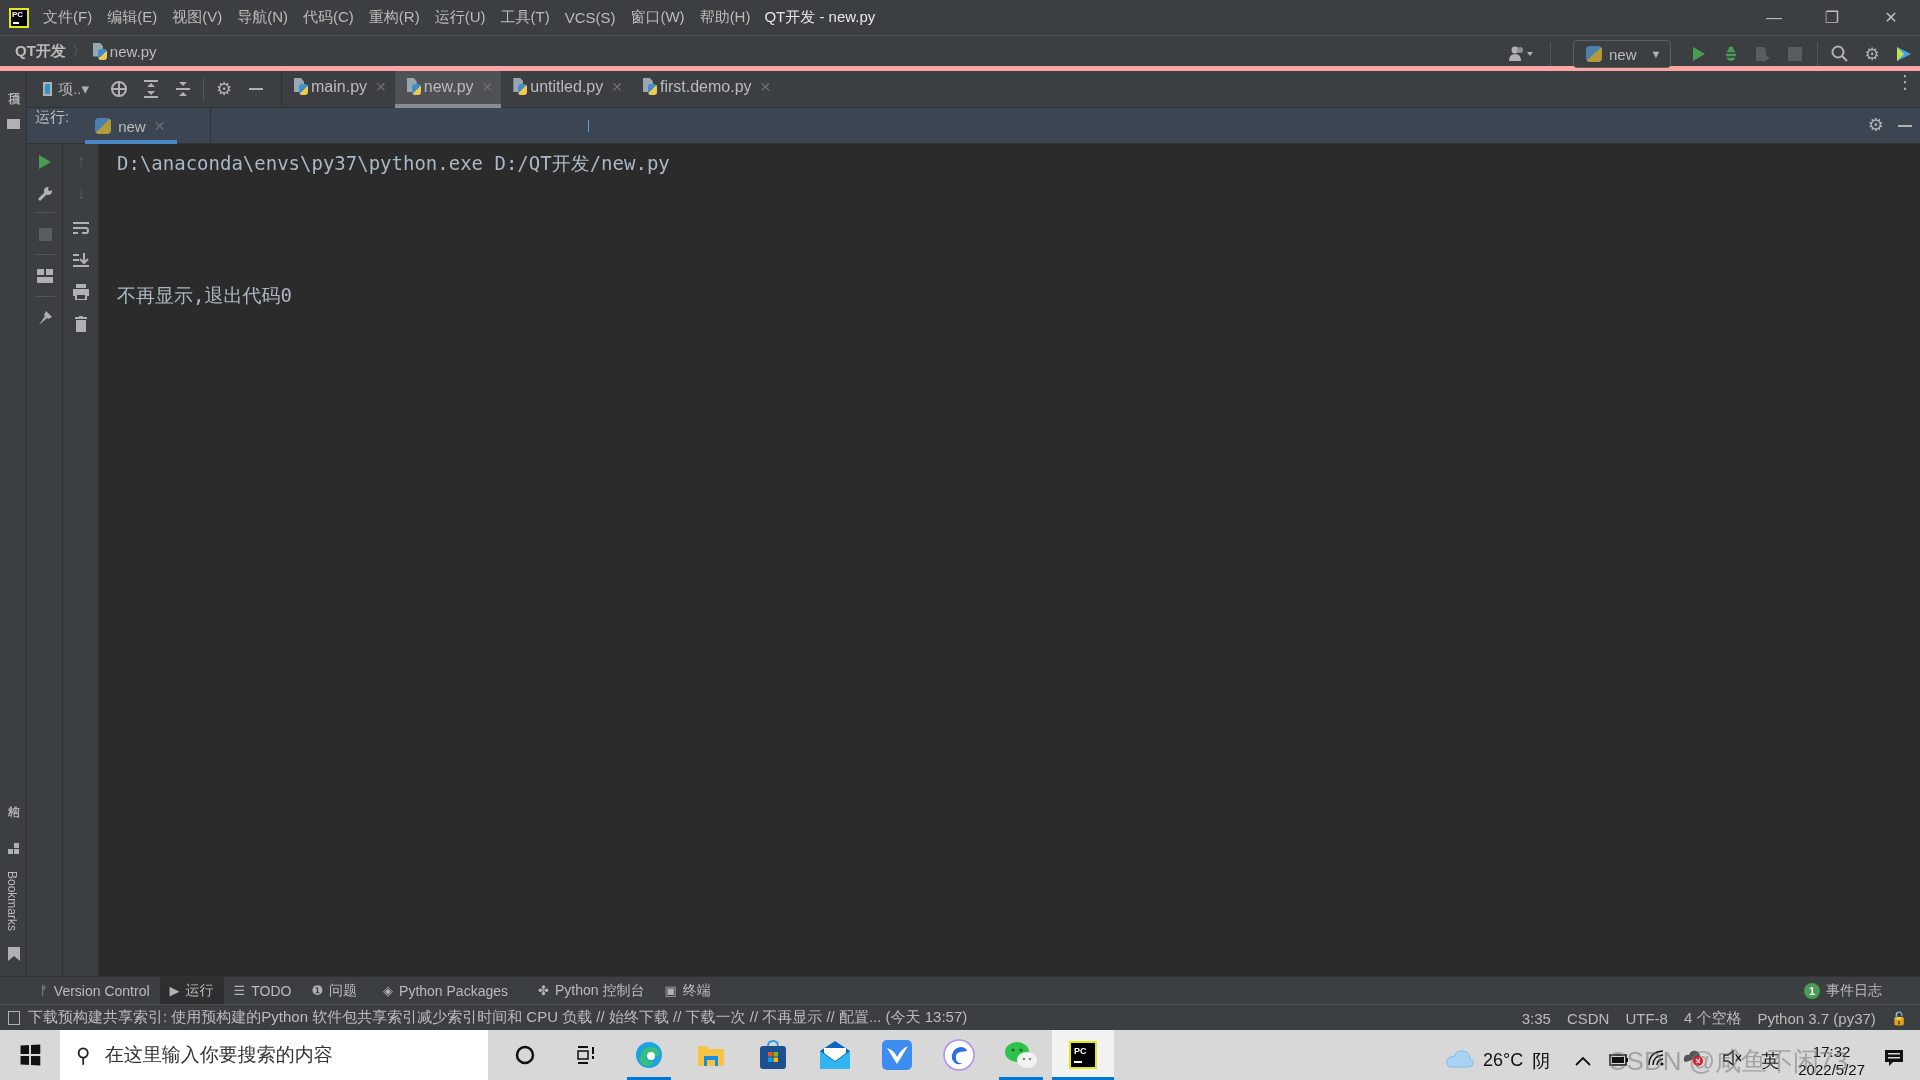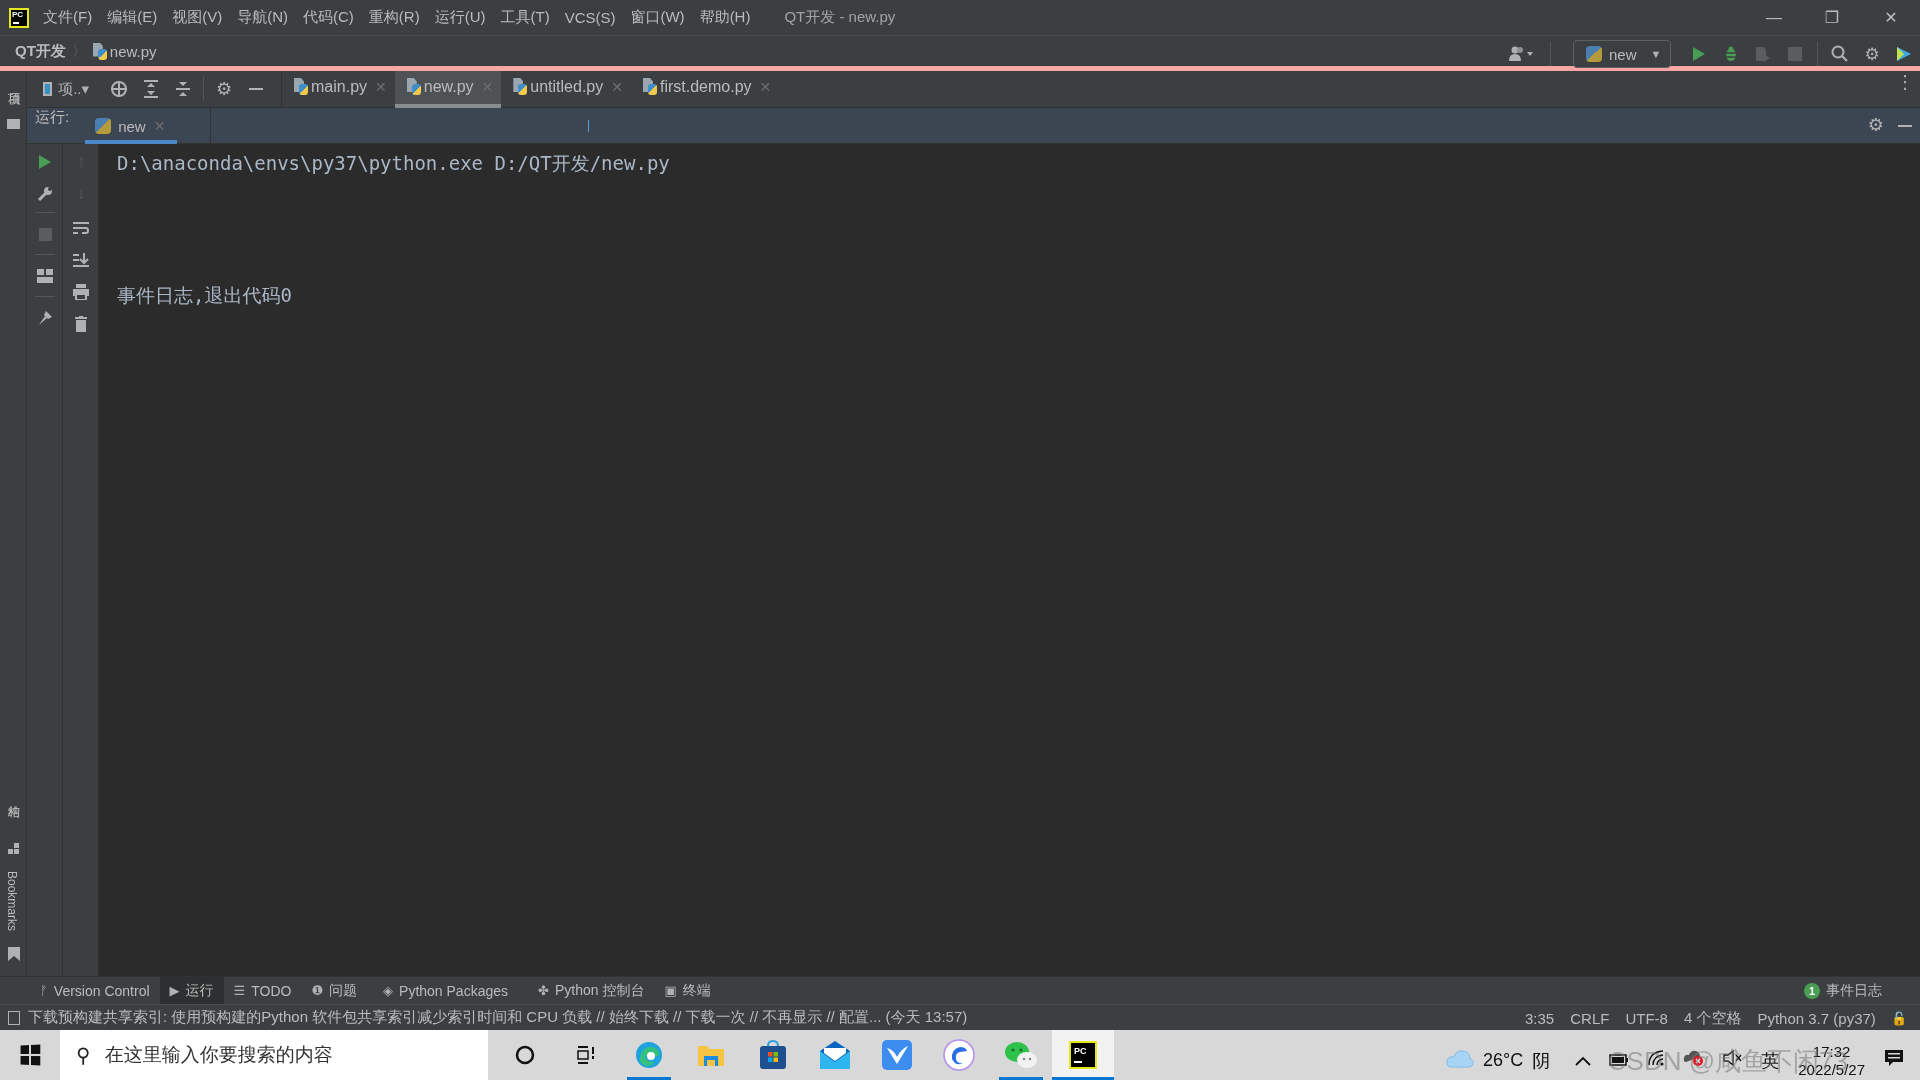--- a/index.html
+++ b/index.html
@@ -4,21 +4,21 @@
 <style>
   * { box-sizing: border-box; margin: 0; padding: 0; }
   html, body { width: 1920px; height: 1080px; overflow: hidden; background: #2b2b2b; font-family: "Liberation Sans", "DejaVu Sans", sans-serif; color: #bbbbbb; }
   
   #titlebar { position: absolute; left: 0; top: 0; width: 1920px; height: 35px; background: #3c3f41; display: flex; align-items: center; font-size: 15px; }
   #app-logo { width: 20px; height: 20px; margin-left: 9px; background: #000; border: 2px solid #e6e61c; position: relative; }
   #app-logo::before { content: "PC"; position: absolute; left: 1px; top: 0px; font-size: 8px; color: #fff; font-weight: bold; }
   #app-logo::after { content: ""; position: absolute; left: 2px; bottom: 2px; width: 6px; height: 2px; background: #fff; }
   .menu-item { margin-left: 15px; color: #bbbbbb; white-space: nowrap; }
   .menu-item:first-of-type { margin-left: 14px; }
-  #window-title { margin-left: 34px; color: #a3a3a3; text-align: right; }
+  #window-title { margin-left: 14px; color: #e5e5e5; text-align: right; }
   .win-ctrl { position: absolute; top: 0; width: 58px; height: 35px; display: flex; align-items: center; justify-content: center; color: #bbbbbb; font-size: 16px; }
   
   #navbar { position: absolute; left: 0; top: 35px; width: 1920px; height: 36px; background: #3c3f41; border-top: 1px solid #4b4d4f; border-bottom: 5px solid #fca5a5; display: flex; align-items: center; font-size: 15px; }
   #crumb-project { margin-left: 15px; color: #bbbbbb; font-weight: bold; }
   .crumb-sep { color: #6b6b6b; margin: 0 6px; }
   .py-file-icon { display: inline-block; width: 14px; height: 17px; position: relative; vertical-align: middle; margin-right: 3px; }
   .py-file-icon::before { content: ""; position: absolute; left: 0; top: 0; width: 10px; height: 14px; background: #9aa7b0; clip-path: polygon(0 0, 70% 0, 100% 25%, 100% 100%, 0 100%); }
   .py-file-icon::after { content: ""; position: absolute; left: 5px; top: 6px; width: 9px; height: 11px; background: linear-gradient(135deg, #3d8ec9 50%, #f2c94c 50%); border-radius: 3px; }
   #toolbar-right { position: absolute; right: 0; top: 0; height: 36px; display: flex; align-items: center; }
   .tb-icon { width: 32px; height: 32px; display: flex; align-items: center; justify-content: center; font-size: 17px; color: #afb1b3; }
@@ -317,21 +317,21 @@
         <rect x="0" y="1" width="12" height="2" fill="#afb1b3"></rect>
         <rect x="4" y="0" width="4" height="2" fill="#afb1b3"></rect>
         <rect x="1" y="4" width="10" height="12" fill="#afb1b3"></rect>
       </svg>
   </div>
 </div>
 
 <div id="console">
   <div class="console-line" style="top:7px;">D:\anaconda\envs\py37\python.exe D:/QT开发/new.py</div>
   <div class="console-line" style="top:106px;"></div>
-  <div class="console-line" style="top:139px;">事件日志,退出代码0</div>
+  <div class="console-line" style="top:139px;">不再显示,退出代码0</div>
 </div>
 
 <div id="bottom-tools">
   <div class="bt-item" style="margin-left:30px;">
     <span class="bt-icon">ᚠ</span>
     <span>Version Control</span>
   </div>
   <div class="bt-item active">
     <span class="bt-icon">▶</span>
     <span>运行</span>
@@ -360,21 +360,21 @@
     <span id="event-badge">1</span>
     <span>事件日志</span>
   </div>
 </div>
 
 <div id="statusbar">
   <span style="margin-left:8px;display:inline-block;width:12px;height:14px;border:1.5px solid #afb1b3;"></span>
   <span id="status-msg">下载预构建共享索引: 使用预构建的Python 软件包共享索引减少索引时间和 CPU 负载 // 始终下载 // 下载一次 // 不再显示 // 配置... (今天 13:57)</span>
   <div id="status-right">
     <span class="sr-item">3:35</span>
-    <span class="sr-item">CRLF</span>
+    <span class="sr-item">CSDN</span>
     <span class="sr-item">UTF-8</span>
     <span class="sr-item">4 个空格</span>
     <span class="sr-item">Python 3.7 (py37)</span>
     <span class="sr-item" style="font-size:13px;">🔓</span>
   </div>
 </div>
 
 <div id="taskbar">
   <div id="start-btn">
     <div class="win-logo">

